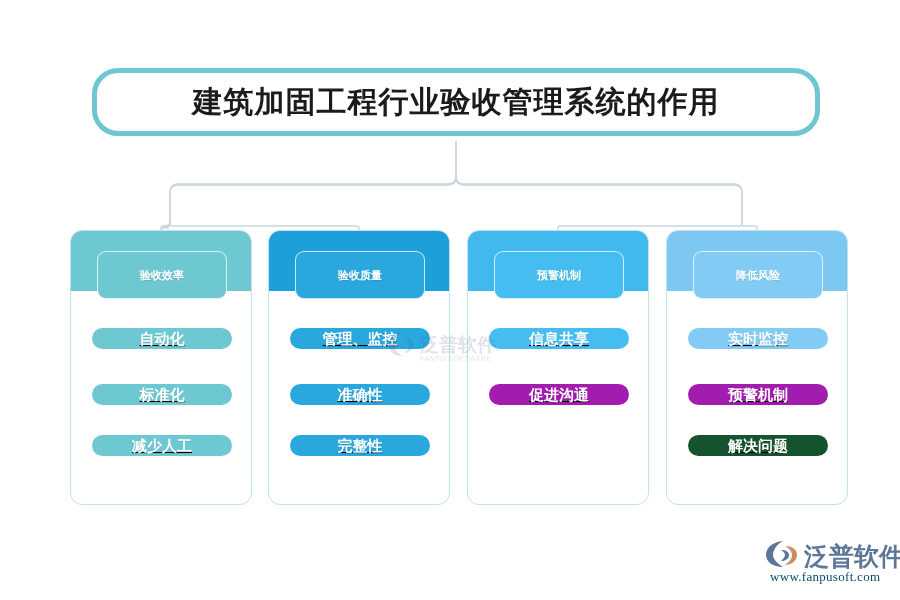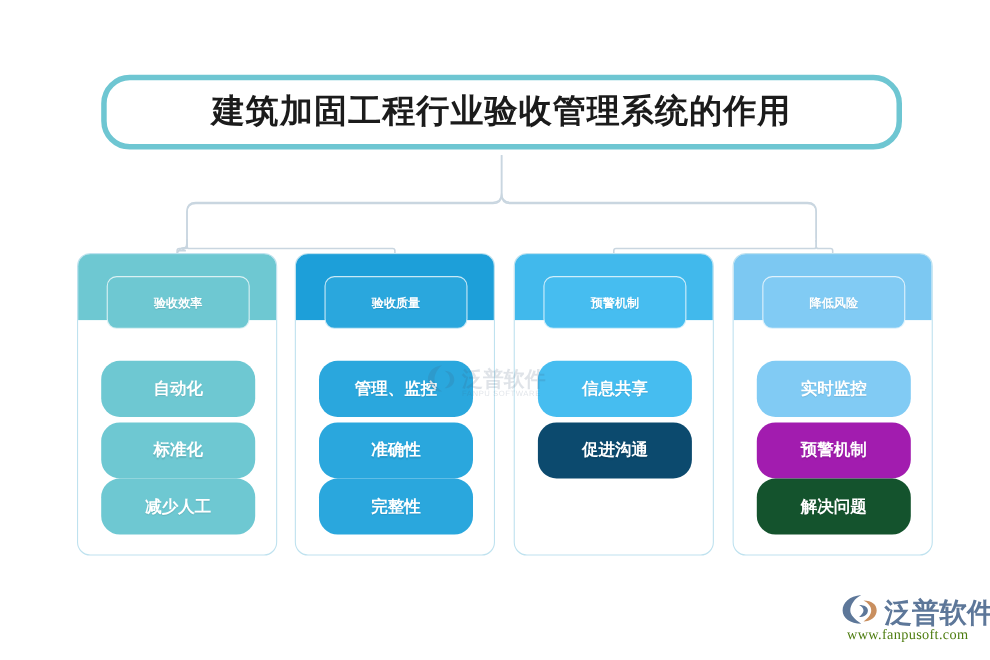--- a/index.html
+++ b/index.html
@@ -94,25 +94,26 @@
     font-size: 11px;
     font-weight: bold;
     color: #ffffff;
     white-space: nowrap;
     text-shadow: 0 1px 1px rgba(0,0,0,0.10);
   }
   .pill {
     position: absolute;
     left: 21px;
     width: 140px;
-    height: 51px;
+    height: 21px;
     border-radius: 17px;
     display: flex;
-    align-items: center;
+    align-items: flex-end;
     justify-content: center;
+    text-decoration: underline;
   }
   .pill-text {
     font-size: 15px;
     font-weight: bold;
     color: #ffffff;
     white-space: nowrap;
     text-shadow: 0 1px 1px rgba(0,0,0,0.10);
   }
   .pill-0 { top: 97px; }
   .pill-1 { top: 153px; }
@@ -170,21 +171,21 @@
     color: #5d7799;
     letter-spacing: 0px;
     white-space: nowrap;
   }
   .logo-url {
     position: absolute;
     left: 6px;
     top: 29px;
     font-size: 13px;
     font-family: "Liberation Serif", "DejaVu Serif", serif;
-    color: #4d7c0f;
+    color: #0c4a6e;
     letter-spacing: 0.3px;
     white-space: nowrap;
   }
 </style>
 </head>
 <body>
 
 <div id="canvas">
 
   <div class="title-box" style="border-color: rgb(110, 198, 210);">
@@ -269,21 +270,21 @@
   </div>
 
   <div class="card card-2">
     <div class="card-band" style="background: rgb(65, 185, 236);"></div>
     <div class="card-header" style="background: rgb(70, 189, 240);">
       <span class="card-header-text">预警机制</span>
     </div>
     <div class="pill pill-0" style="background: rgb(70, 189, 240);">
       <span class="pill-text">信息共享</span>
     </div>
-    <div class="pill pill-1" style="background: #0c4a6e;">
+    <div class="pill pill-1" style="background: #a21caf;">
       <span class="pill-text">促进沟通</span>
     </div>
   </div>
 
   <div class="card card-3">
     <div class="card-band" style="background: rgb(124, 200, 242);"></div>
     <div class="card-header" style="background: rgb(129, 203, 244);">
       <span class="card-header-text">降低风险</span>
     </div>
     <div class="pill pill-0" style="background: rgb(129, 203, 244);">

